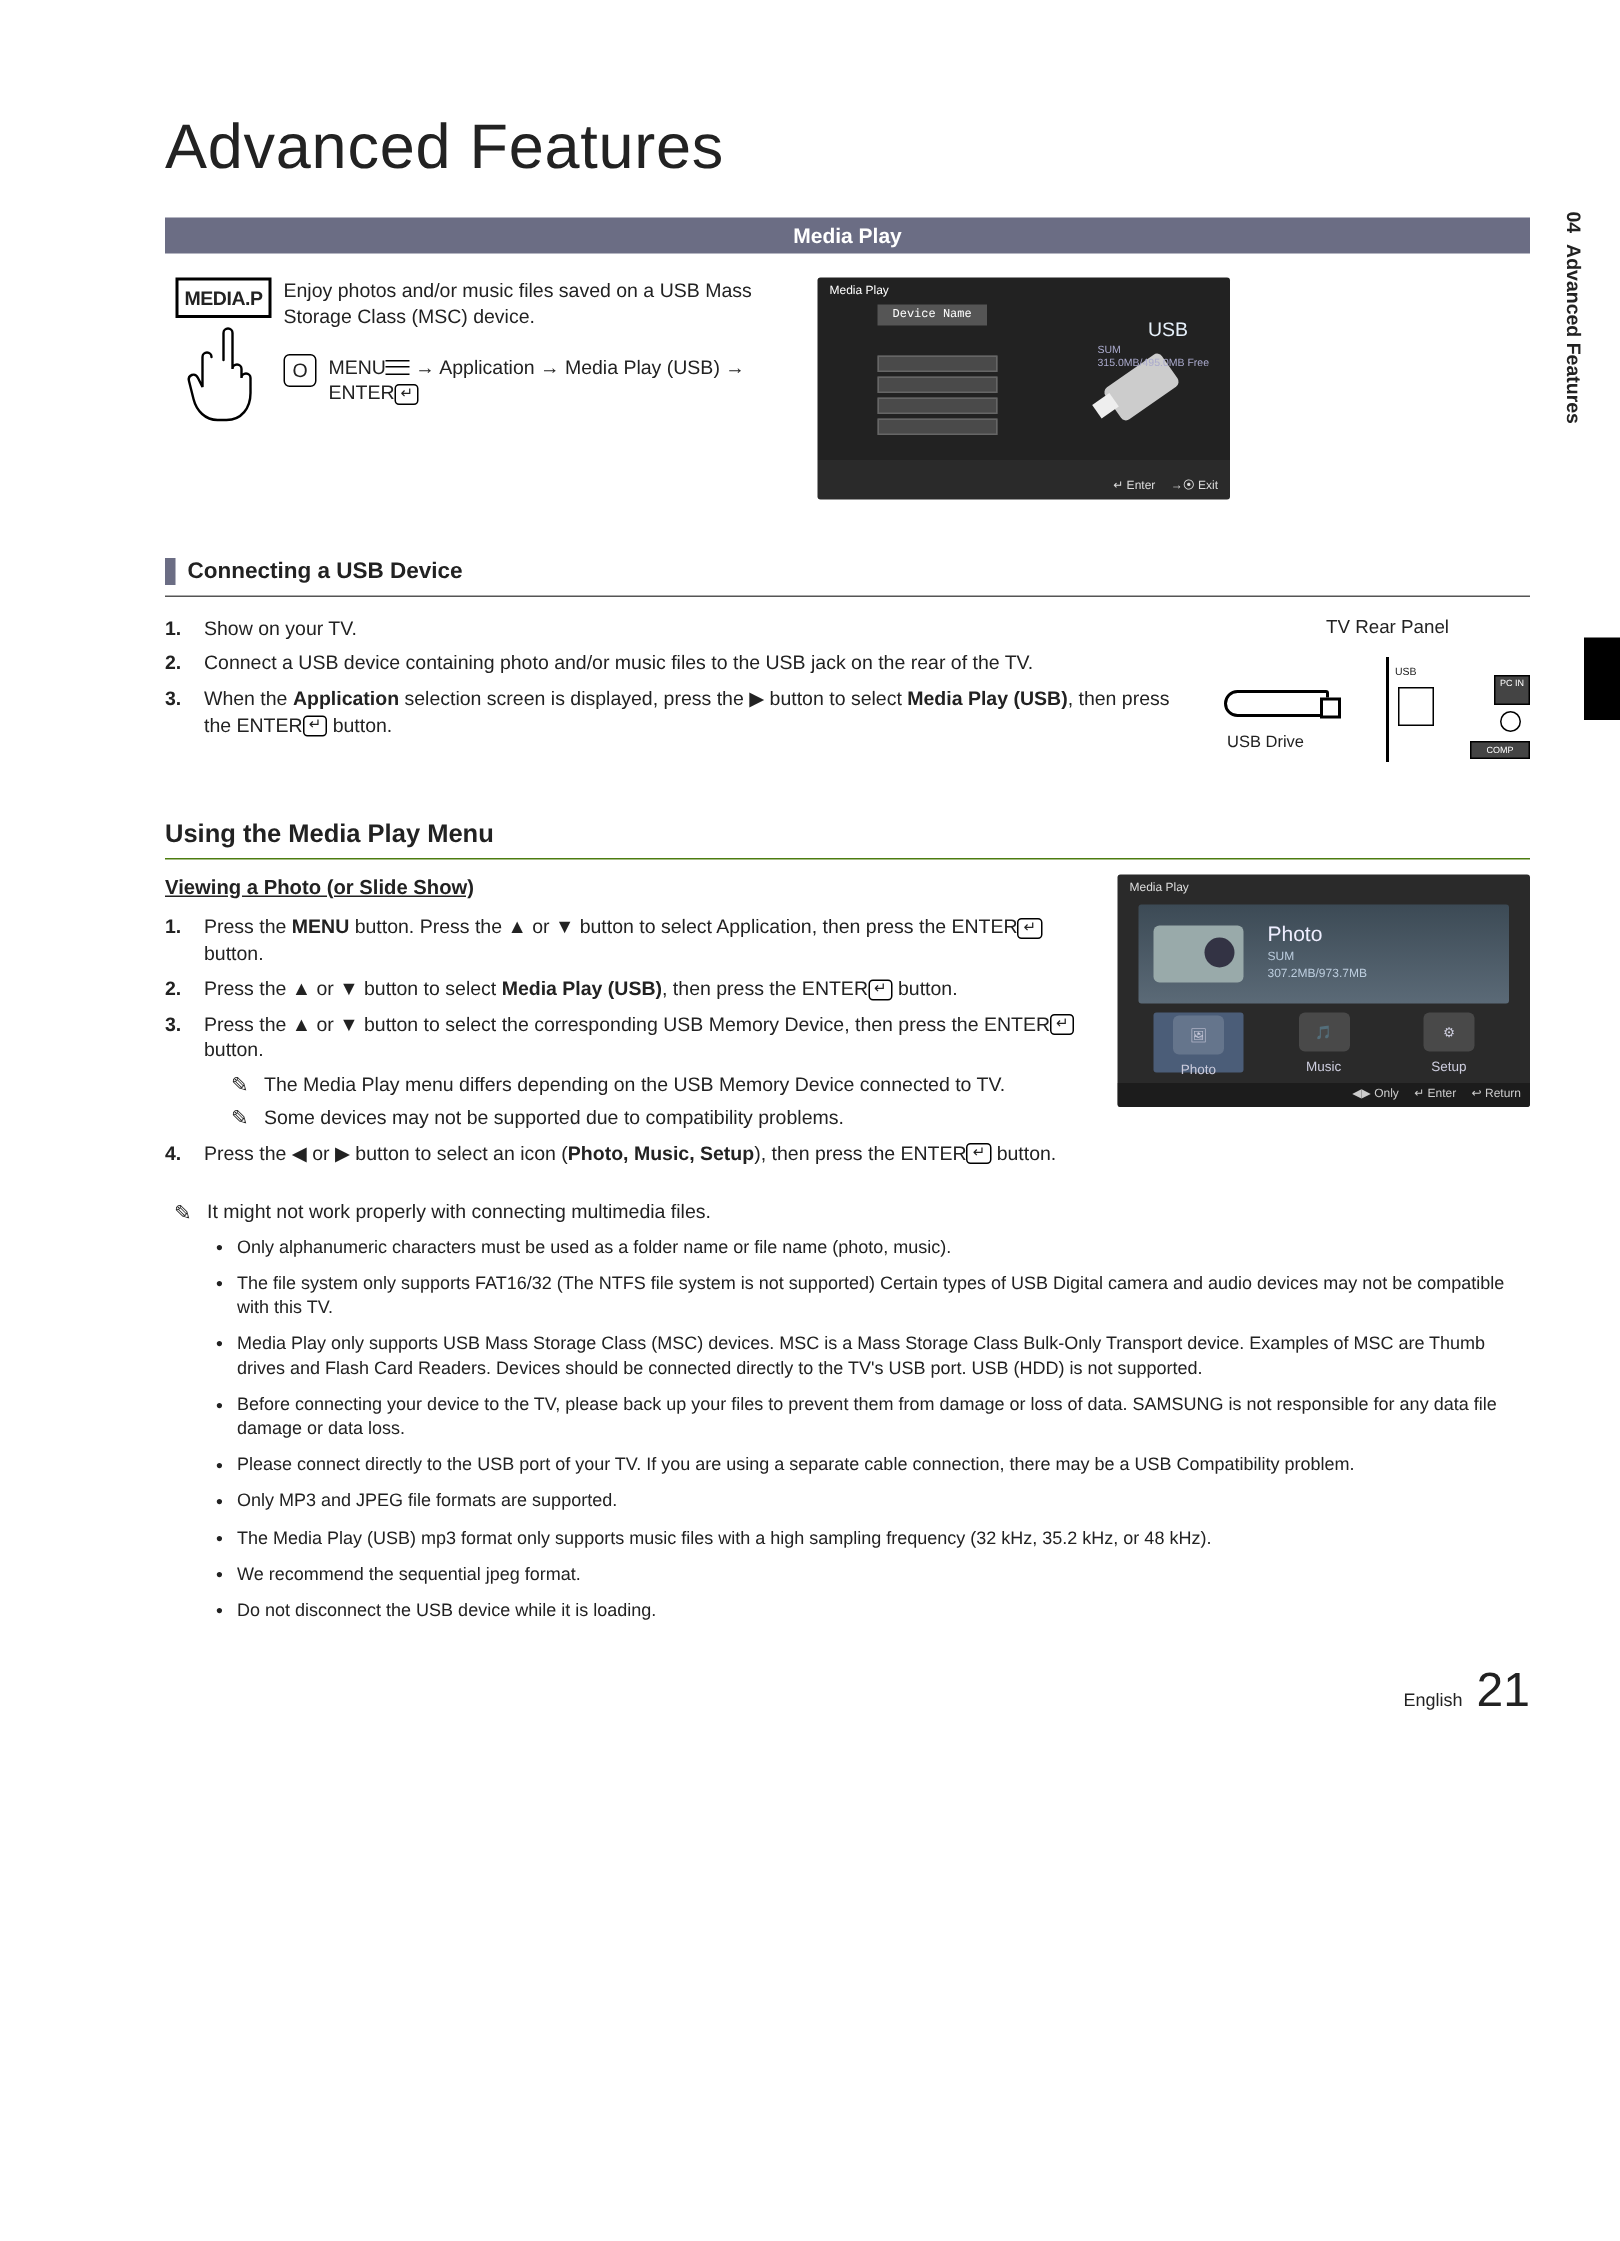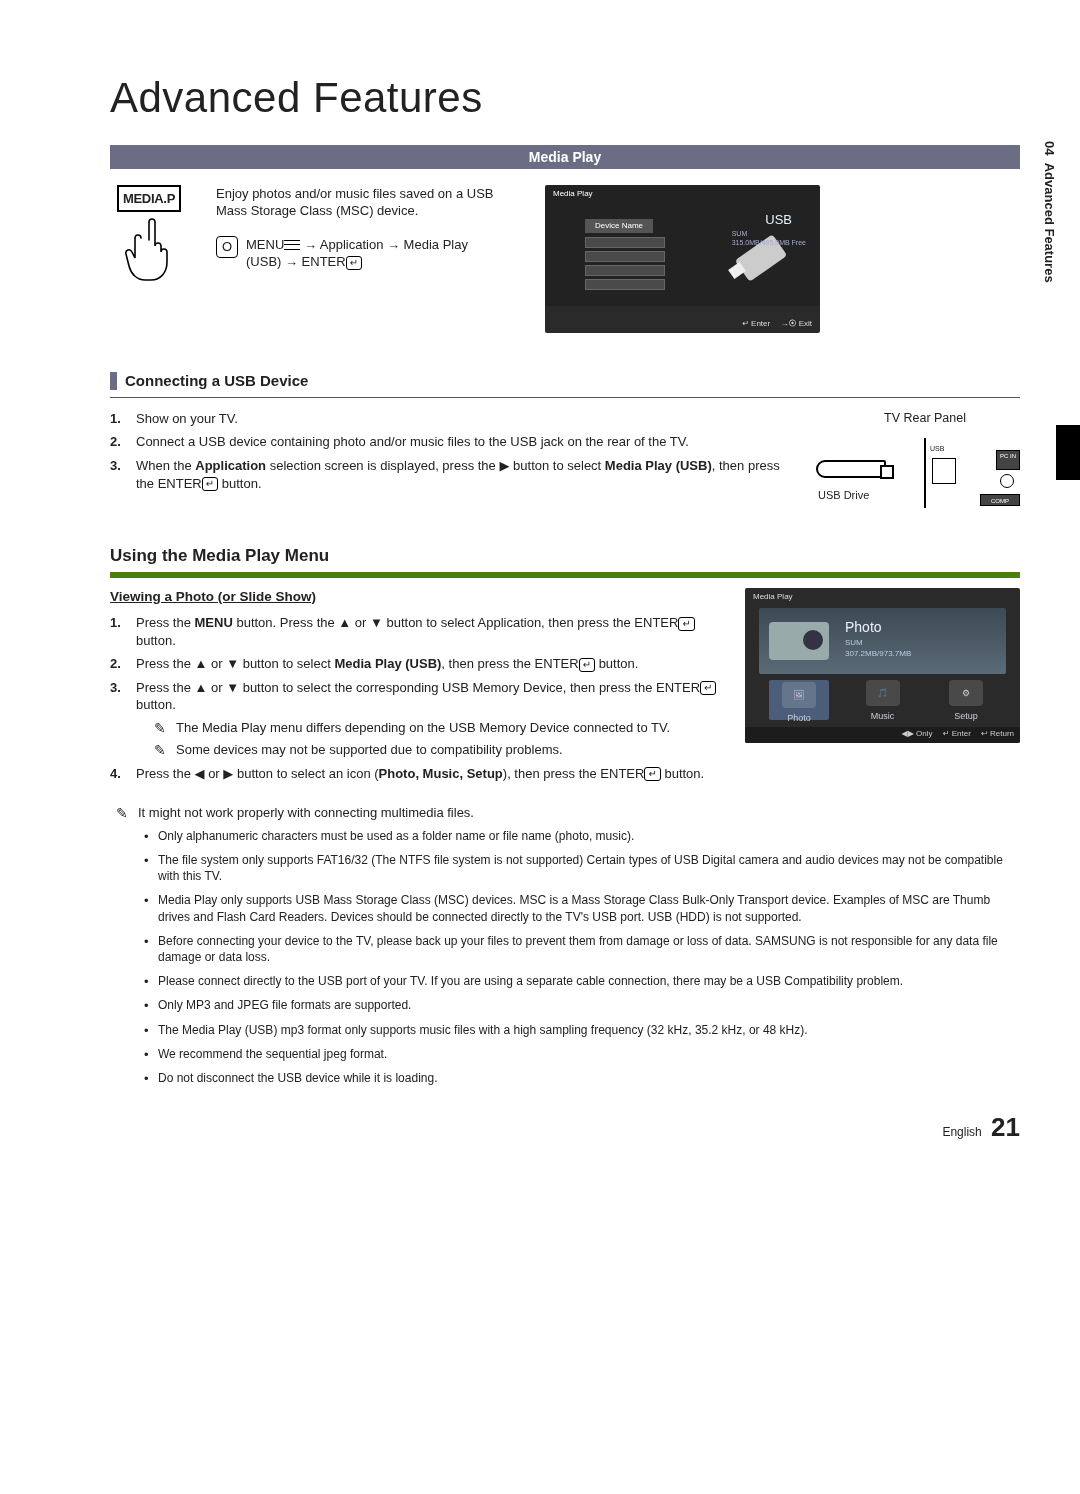--- a/index.html
+++ b/index.html
@@ -56,21 +56,21 @@
     margin-bottom: 16px;
   }
   .row1 {
     display: flex;
     gap: 40px;
     margin-bottom: 34px;
   }
   .intro-left {
     flex: 0 0 395px;
     display: flex;
-    gap: 28px;
+    gap: 1px;
   }
   .mediap-icon {
     flex: 0 0 78px;
     text-align: center;
   }
   .mediap-box {
     border: 2px solid #000;
     font-weight: 800;
     font-size: 13px;
     padding: 3px 4px;
@@ -91,22 +91,22 @@
     flex: 0 0 275px;
     height: 148px;
     background: linear-gradient(#222 0 82%, #2a2a2a 82% 100%);
     color: #fff;
     font-size: 9px;
     position: relative;
     border-radius: 2px;
   }
   .screenshot1 .hdr { position: absolute; left: 8px; top: 4px; font-size: 8px; }
   .screenshot1 .devname {
-    position: absolute; left: 40px; top: 34px;
-    background: #555; padding: 2px 10px; font-size: 8px;
+    position: absolute; left: 40px; top: 18px;
+    background: #555; padding: 2px 10px; font-size: 8px; font-family: Liberation Mono, monospace;
   }
   .screenshot1 .rows {
     position: absolute; left: 40px; top: 52px; width: 80px;
   }
   .screenshot1 .rows div {
     height: 11px; background: #4a4a4a; margin-bottom: 3px; border: 1px solid #666;
   }
   .screenshot1 .usb-plug {
     position: absolute; right: 36px; top: 50px; width: 50px; height: 40px;
   }
@@ -189,21 +189,21 @@
   .rear-diagram .usbport { left:6px; top:20px; width:24px; height:26px; }
   .rear-diagram .usbport-lbl { position:absolute; left:4px; top:6px; font-size:7px; }
   .rear-diagram .pcin { right:0; top:12px; width:24px; height:20px; background:#444; color:#fff; font-size:6px; padding-top:1px;}
   .rear-diagram .jack { right:6px; top:36px; width:14px; height:14px; border-radius:50%; }
   .rear-diagram .comp { right:0; top:56px; width:40px; height:12px; background:#444; color:#fff; font-size:6px; line-height:12px;}
   .rear-diagram .drv-lbl { position:absolute; left:-12px; top:56px; font-size:11px; }
 
   h2.sub {
     font-size: 17px;
     font-weight: 700;
-    border-bottom: 6px solid #4d7c0f;
+    border-bottom: 1px solid #4d7c0f;
     padding-bottom: 4px;
     margin-bottom: 10px;
   }
   .row3 {
     display: flex;
     gap: 24px;
     margin-bottom: 16px;
   }
   .row3 .left { flex: 1; }
   .mini-head { font-weight: 700; text-decoration: underline; font-size: 13.5px; margin-bottom: 8px; }
@@ -277,21 +277,21 @@
     content: "•";
     position: absolute; left: 0; top: 0;
     font-size: 13px;
   }
 
   .page-foot {
     text-align: right;
     margin-top: 24px;
     font-size: 12px;
   }
-  .page-foot .pn { font-size: 26px; font-weight: 700; margin-left: 6px; }
+  .page-foot .pn { font-size: 32px; font-weight: 400; margin-left: 6px; }
 
   .enter-icon {
     display:inline-block; border:1.2px solid #000; border-radius:3px;
     font-size:10px; padding:0 3px; line-height:12px; vertical-align:middle;
   }
   .menu-icon {
     display:inline-block; width:16px; height:10px;
     border-top:1.3px solid #000; border-bottom:1.3px solid #000;
     position:relative; vertical-align:middle;
   }

